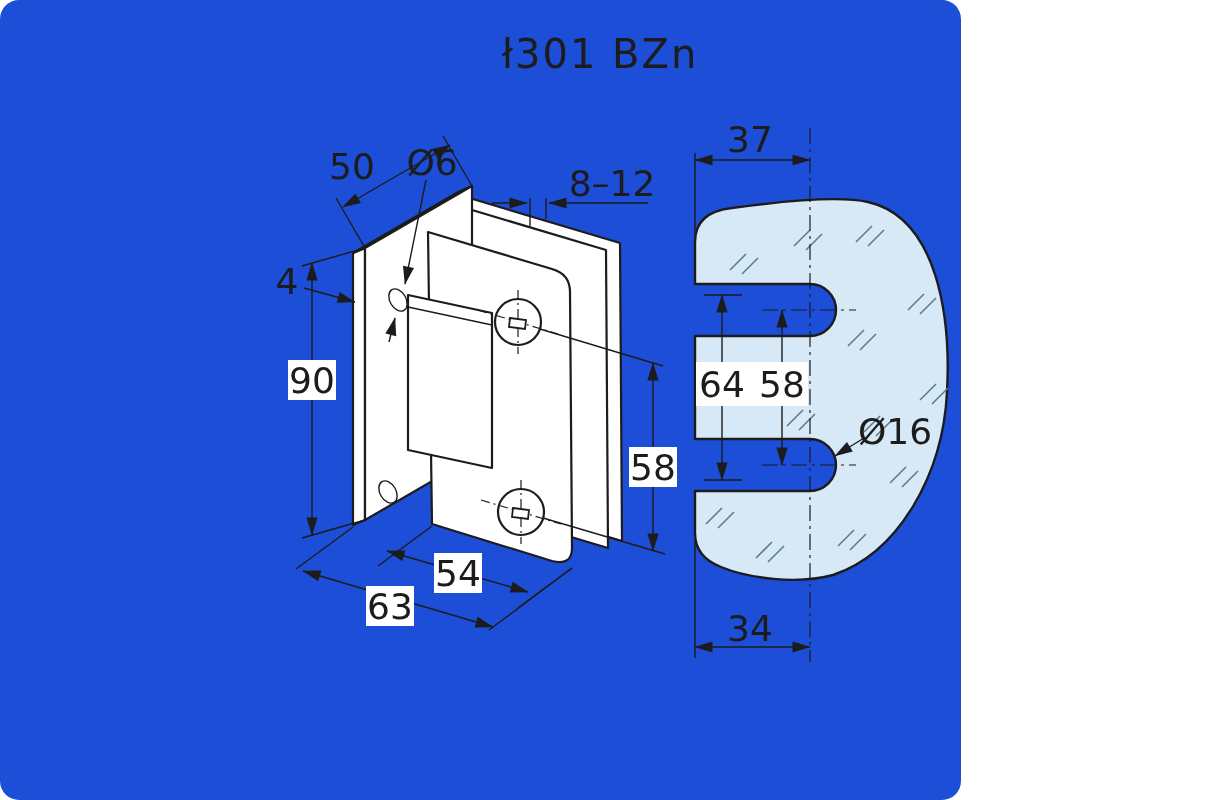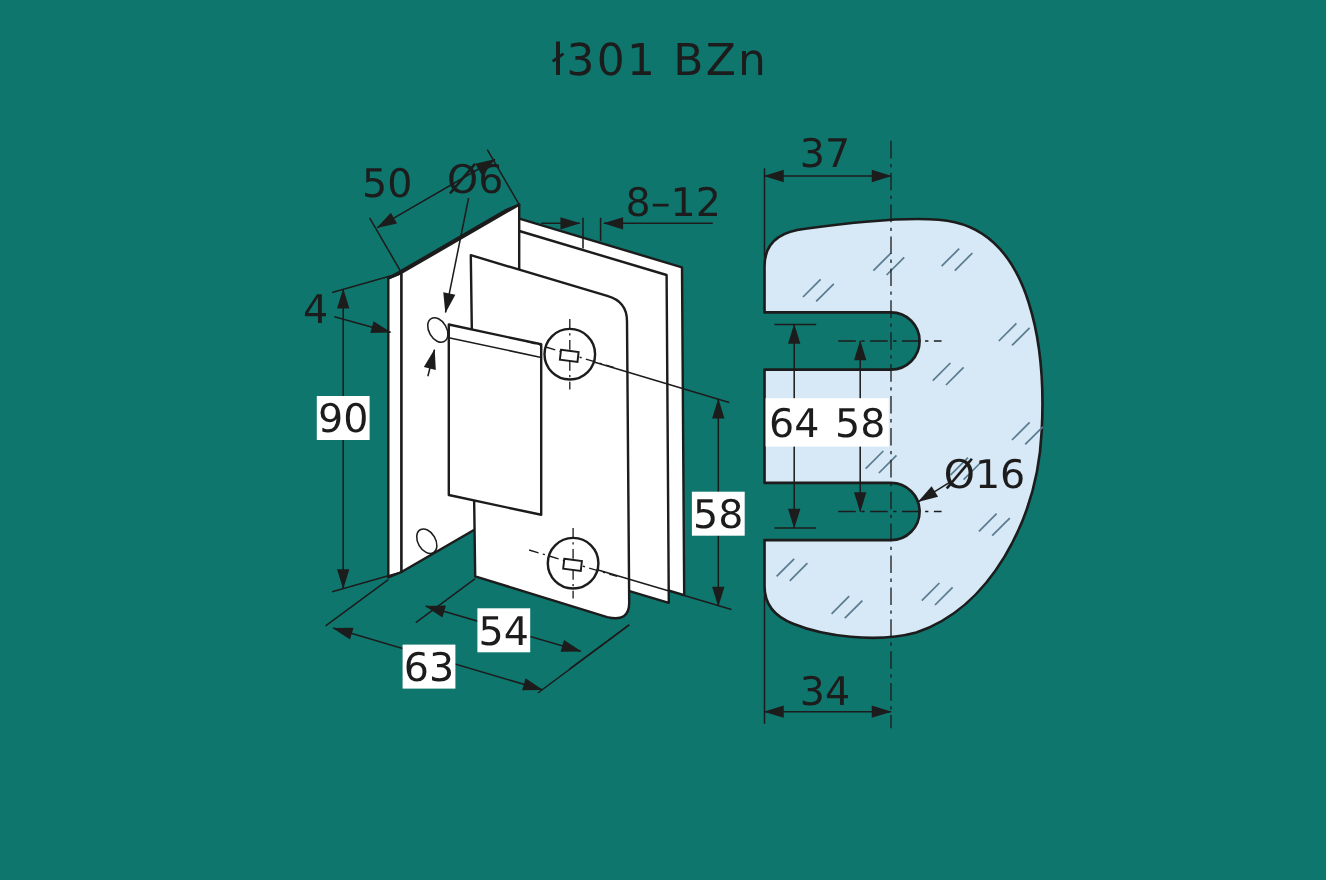--- a/index.html
+++ b/index.html
@@ -1,21 +1,21 @@
 <!DOCTYPE html>
 <html style="--line: #1c1c1c; --glass_fill: #d7e9f6; --hatch: #5b7c90;"><head>
 <meta charset="utf-8">
 <style>
   :root{
     --line:#1c1c1c;
     --glass_fill:#d7e9f6;
     --hatch:#5b7c90;
   }
   html,body{margin:0;padding:0;background:#fff;}
-  .stage{width:1205px;height:800px;background:#0f766e;position:relative;overflow:hidden;}
+  .stage{width:961px;height:800px;background:#1d4ed8;position:relative;overflow:hidden;border-radius:19px;}
   svg{display:block;}
   .outline{fill:#ffffff;stroke:var(--line);stroke-width:2.2;stroke-linejoin:round;}
   .glass{fill:var(--glass_fill);stroke:var(--line);stroke-width:2.4;stroke-linejoin:round;}
   .thin{stroke:var(--line);stroke-width:1.4;fill:none;}
   .dim{stroke:var(--line);stroke-width:1.4;fill:none;}
   .cld{stroke:var(--line);stroke-width:1.2;fill:none;stroke-dasharray:16 5 3 5;}
   .dsh{stroke:var(--line);stroke-width:1.2;fill:none;stroke-dasharray:9 4 2 4;}
   .hatch{stroke:var(--hatch);stroke-width:1.6;}
   .lbl{font-family:"DejaVu Sans",sans-serif;font-size:36px;fill:var(--line);text-anchor:middle;}
   .ttl{font-family:"DejaVu Sans",sans-serif;font-size:40px;letter-spacing:2px;fill:var(--line);text-anchor:middle;}

